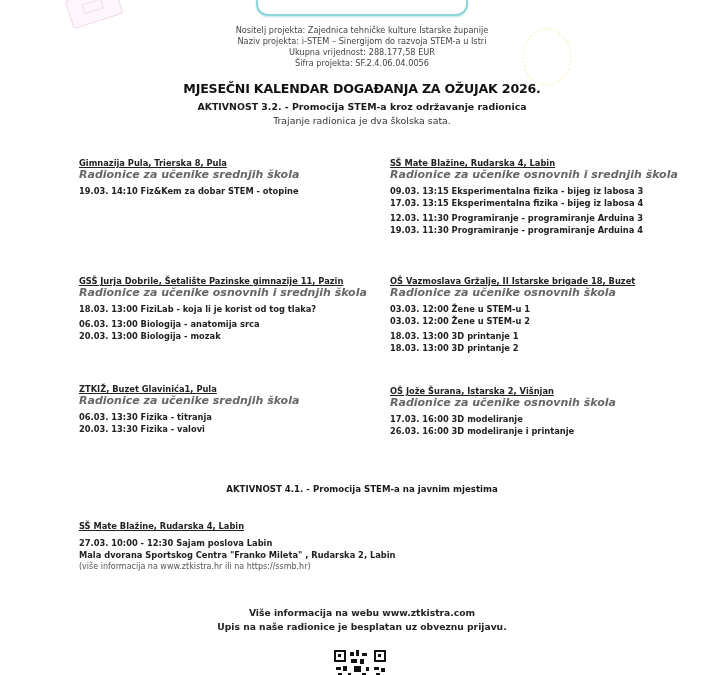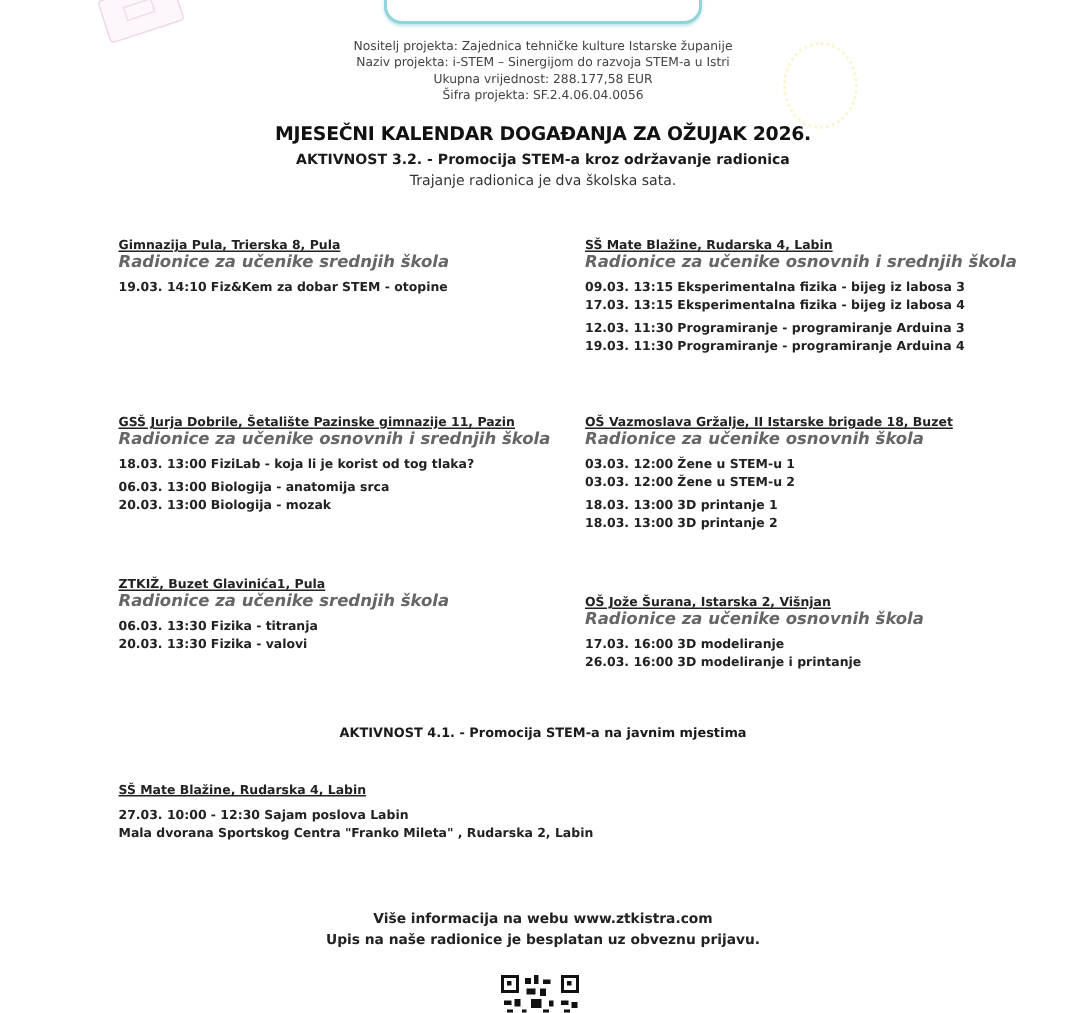--- a/index.html
+++ b/index.html
@@ -103,33 +103,34 @@
   <div class="ev">18.03. 13:00  3D printanje 2</div>
 </div>
 
 <div class="loc" style="left:79px; top:383px;">
   <div class="loc-name">ZTKIŽ, Buzet Glavinića1, Pula</div>
   <div class="loc-sub">Radionice za učenike srednjih škola</div>
   <div class="ev">06.03. 13:30  Fizika - titranja</div>
   <div class="ev">20.03. 13:30  Fizika - valovi</div>
 </div>
 
-<div class="loc" style="left:390px; top:385px;margin-top:10px;">
+<div class="loc" style="left:390px; top:385px;">
   <div class="loc-name">OŠ Jože Šurana, Istarska 2, Višnjan</div>
   <div class="loc-sub">Radionice za učenike osnovnih škola</div>
   <div class="ev">17.03. 16:00  3D modeliranje</div>
   <div class="ev">26.03. 16:00  3D modeliranje i printanje</div>
 </div>
 
 <div class="center" id="act41">AKTIVNOST 4.1. - Promocija STEM-a na javnim mjestima</div>
 
 <div id="fair">
   <div class="loc-name">SŠ Mate Blažine, Rudarska 4, Labin</div>
   <div class="ev">27.03. 10:00 - 12:30 Sajam poslova Labin</div>
   <div class="ev">Mala dvorana Sportskog Centra "Franko Mileta" , Rudarska 2, Labin</div>
+  <div class="note">(više informacija na www.ztkistra.hr ili na https://ssmb.hr)</div>
 </div>
 
 <div class="center" id="footer">
   <div>Više informacija na webu www.ztkistra.com</div>
   <div>Upis na naše radionice je besplatan uz obveznu prijavu.</div>
 </div>
 
 <div class="qr">
   <div class="fin" style="left:0; top:0;"></div>
   <div class="fin" style="left:40px; top:0;"></div>

